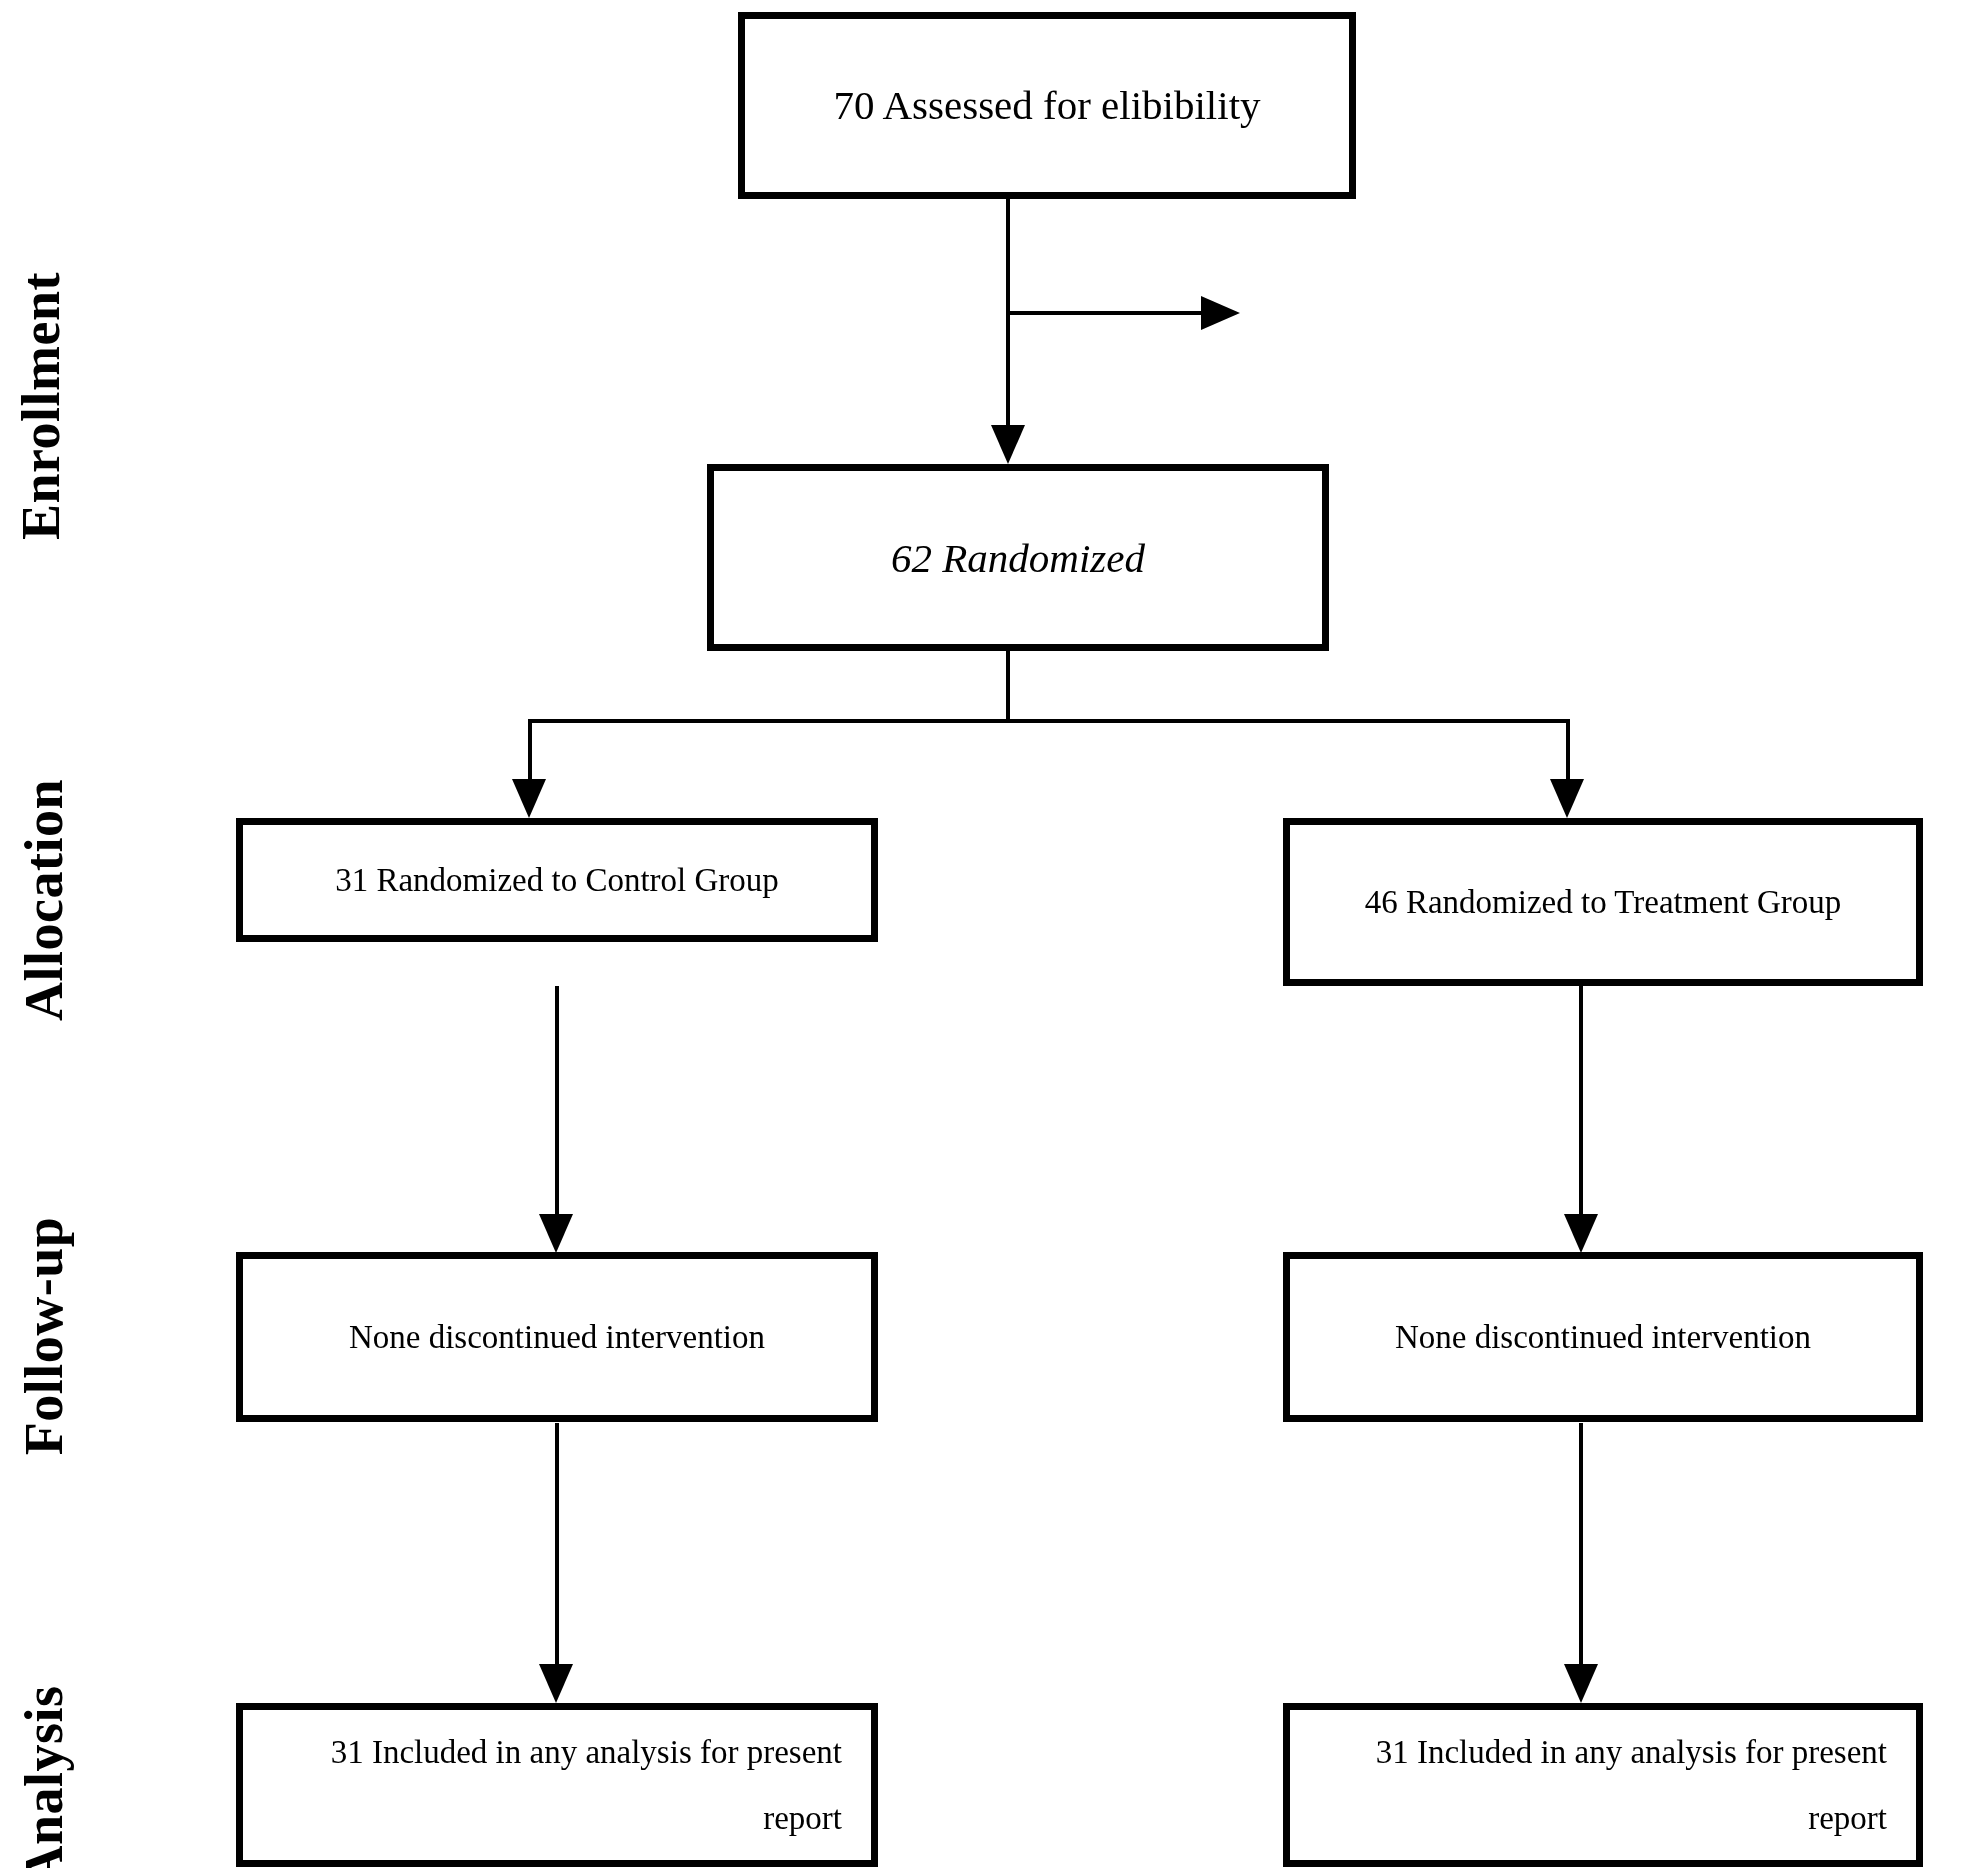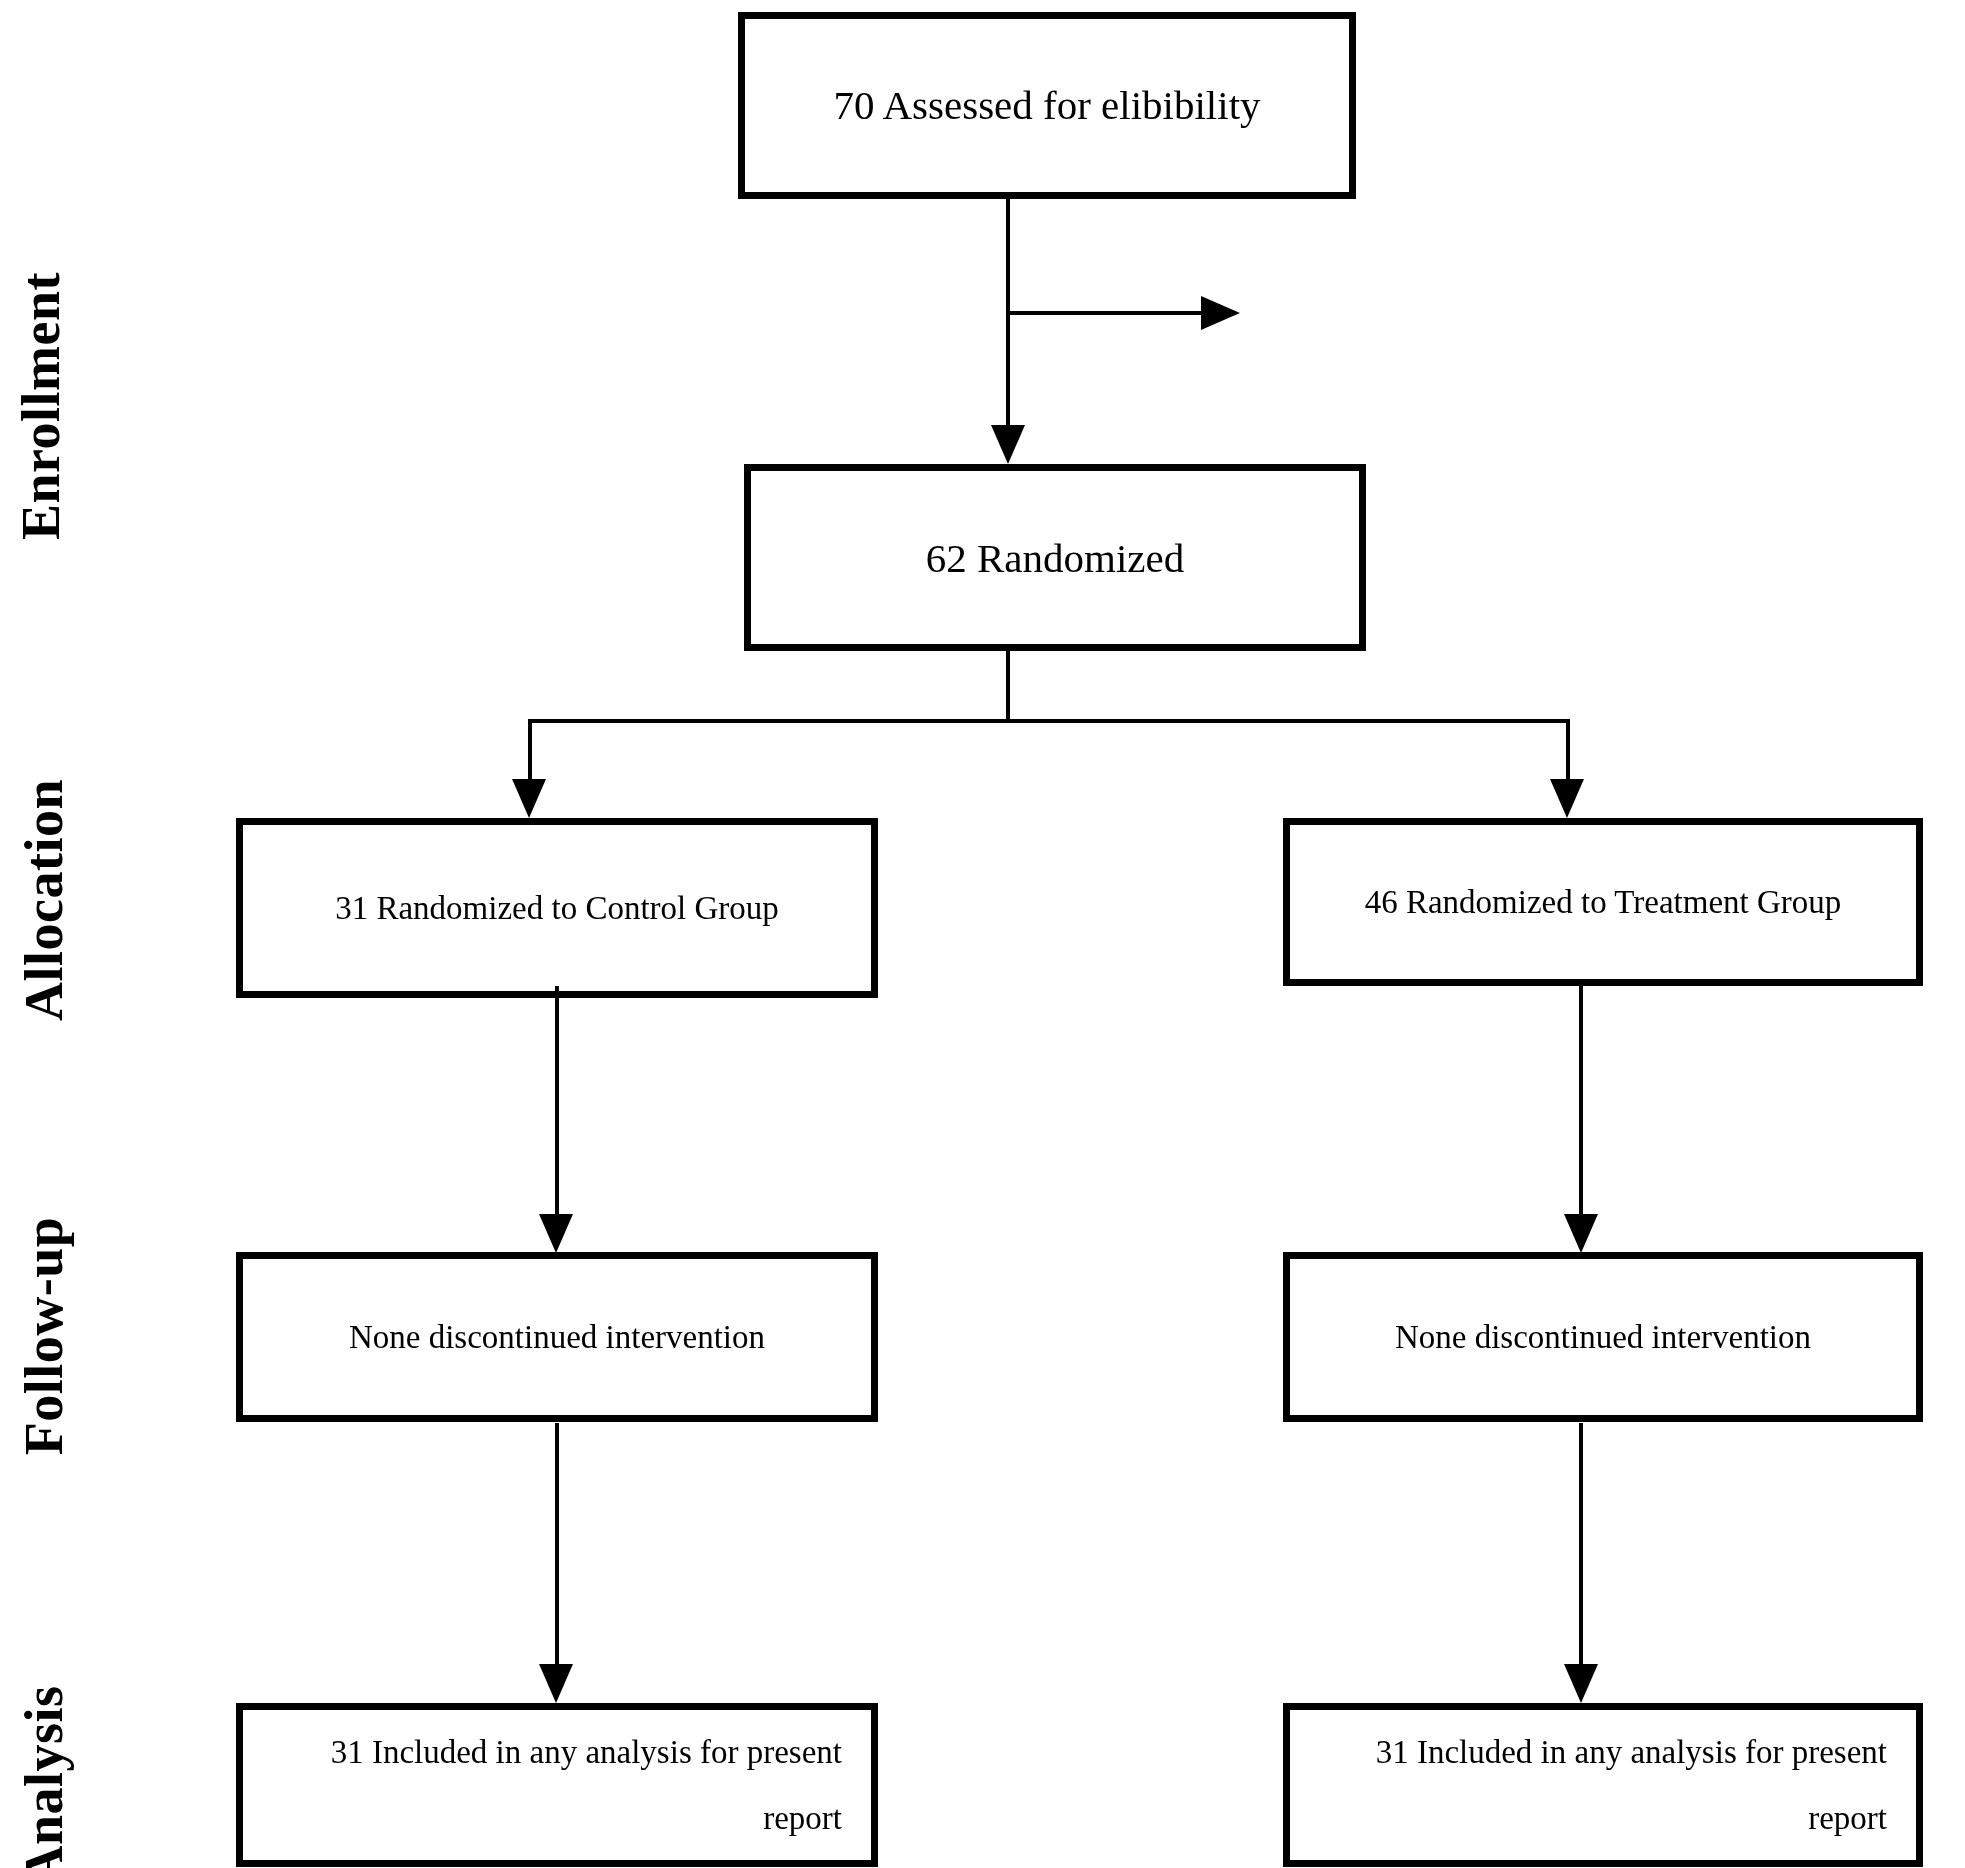--- a/index.html
+++ b/index.html
@@ -74,25 +74,25 @@
   <div class="stage-label" style="left:41px;  top:406px;">Enrollment</div>
   <div class="stage-label" style="left:44px;  top:900px;">Allocation</div>
   <div class="stage-label" style="left:44px;  top:1336px;">Follow-up</div>
   <div class="stage-label" style="left:44px;  top:1785px;">Analysis</div>
 
   <div class="box big" style="left:702px; top:11.6px; width:618px; height:187px;">
     <span>70 Assessed for elibibility</span>
   </div>
 
 
-  <div class="box big" style="left:708px; top:464px; width:622px; height:187px;">
+  <div class="box big" style="left:671px; top:464px; width:622px; height:187px;font-style:italic;">
     <span>62 Randomized</span>
   </div>
 
-  <div class="box small" style="left:236px; top:818px; width:642px; height:180px;">
+  <div class="box small" style="left:236px; top:818px; width:642px; height:124px;">
     <span>31 Randomized to Control Group</span>
   </div>
 
   <div class="box small" style="left:1283px; top:818px; width:640px; height:168px;">
     <span>46 Randomized to Treatment Group</span>
   </div>
 
   <div class="box small" style="left:236px; top:1252px; width:642px; height:170px;">
     <span>None discontinued intervention</span>
   </div>

